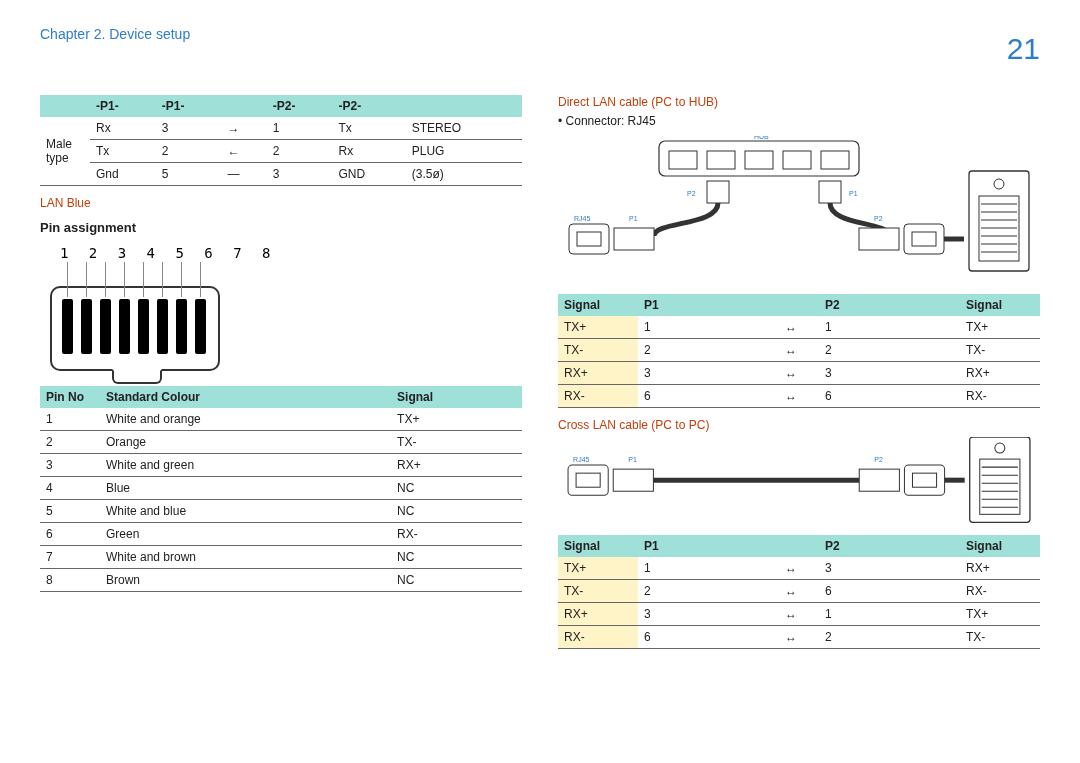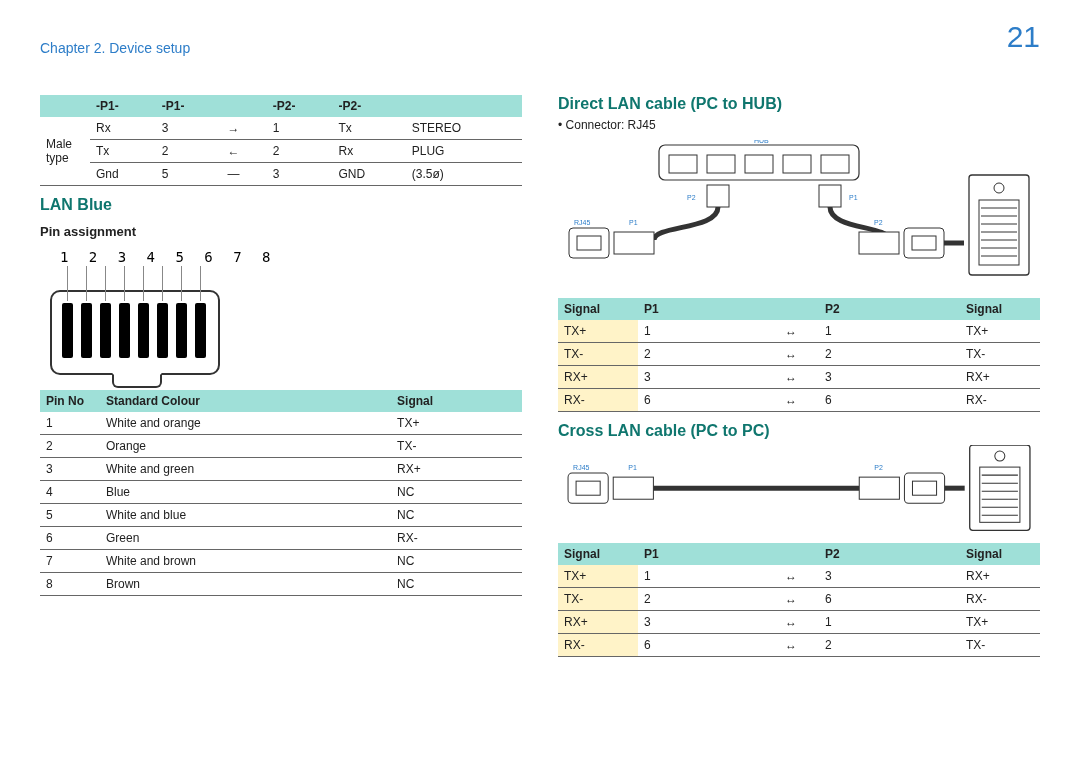--- a/index.html
+++ b/index.html
@@ -7,50 +7,50 @@
     font-family: Arial, Helvetica, sans-serif;
     font-size: 12px;
     color: #222;
     width: 1080px;
     height: 763px;
     position: relative;
     background: #fff;
   }
   .page-number {
     position: absolute;
-    top: 20px;
+    top: 32px;
     right: 40px;
     font-size: 30px;
     color: #2d7dc8;
     font-weight: 400;
   }
   .chapter {
     position: absolute;
-    top: 40px;
+    top: 26px;
     left: 40px;
     font-size: 14px;
     color: #2d7dc8;
     font-weight: 500;
   }
   .content {
     position: absolute;
     top: 95px;
     left: 40px;
     right: 40px;
     bottom: 20px;
     display: flex;
     gap: 36px;
   }
   .col {
     flex: 1;
   }
   .sec-title {
-    color: #0f766e;
-    font-size: 16px;
-    font-weight: 700;
+    color: #c2410c;
+    font-size: 12px;
+    font-weight: 400;
     margin: 10px 0 5px 0;
   }
   .sub-title {
     font-weight: 600;
     font-size: 13px;
     margin: 10px 0;
     color: #222;
   }
   .bullet {
     margin: 4px 0 8px 0;

